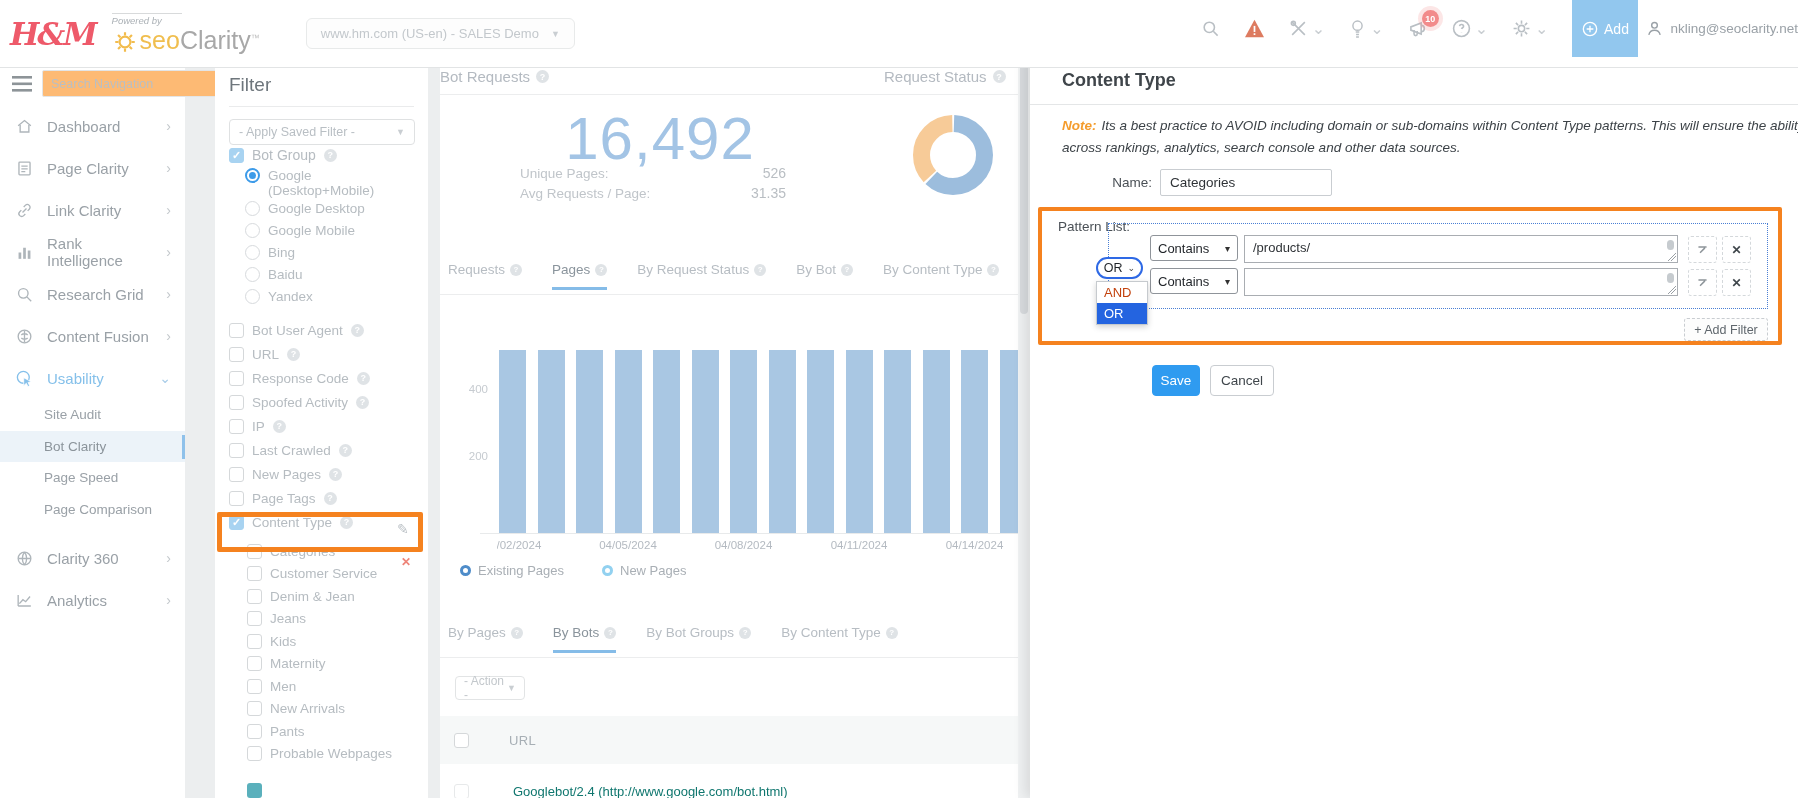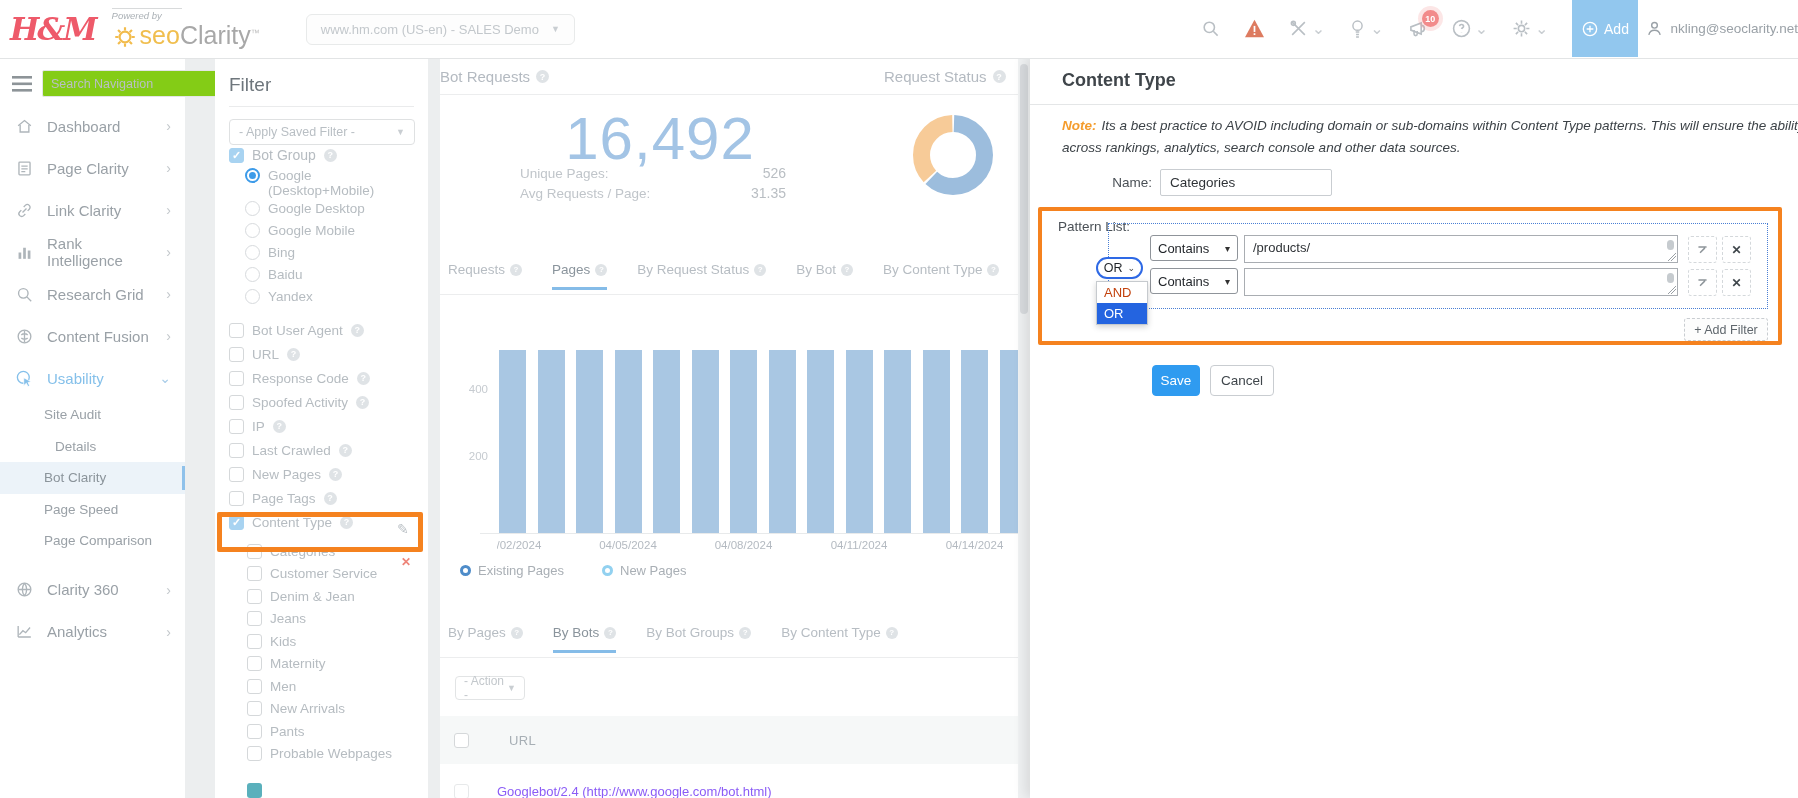--- a/index.html
+++ b/index.html
@@ -1,21 +1,21 @@
 <!DOCTYPE html>
 <html><head>
 <meta charset="utf-8">
 <style>
   *{box-sizing:border-box;margin:0;padding:0}
   html,body{width:1798px;height:798px;overflow:hidden}
   body{font-family:"Liberation Sans",sans-serif;background:#ECEEEF;position:relative;color:#9AA1A7}
   .abs{position:absolute}
   svg{display:block}
   
-  .hdr{position:absolute;left:0;top:0;width:1798px;height:59px;background:#fff;border-bottom:1px solid #E2E4E5;z-index:60;display:flex;align-items:center}
+  .hdr{position:absolute;left:0;top:0;width:1798px;height:68px;background:#fff;border-bottom:1px solid #E2E4E5;z-index:60;display:flex;align-items:center}
   .hm-logo{font-family:"DejaVu Serif",serif;font-style:italic;font-weight:bold;font-size:31px;color:#EE5A6A;margin-left:10px;letter-spacing:-2px}
   .brand{margin-left:16px;display:flex;flex-direction:column}
   .powered{font-size:9.5px;font-style:italic;color:#ABB1B6;border-top:1px solid #D8DADB;padding-top:1px;width:70px}
   .brandrow{display:flex;align-items:flex-end}
   .brand-gear{color:#F2BC4D;margin-right:2px}
   .brand-seo{font-size:25px;color:#F0BE4E;font-weight:400}
   .brand-clarity{font-size:25px;color:#A8A8A8;font-weight:400}
   .tm{font-size:9px;color:#C0C0C0;margin-bottom:12px}
   .domain-pill{margin-left:46px;height:31px;display:flex;align-items:center;gap:12px;padding:0 14px;border:1px solid #E8EAEA;border-radius:6px;background:#FDFDFD;color:#C3C8CC;font-size:13px;cursor:pointer}
   .hdr-right{position:absolute;right:0;top:0;height:57px;display:flex;align-items:center;color:#B9BFC4}
@@ -27,21 +27,21 @@
   
   .sidebar{position:absolute;left:0;top:58px;width:185px;height:740px;background:#fff}
   .filterp{position:absolute;left:215px;top:58px;width:213px;height:740px;background:#fff;padding:14px;overflow:hidden}
   .mainp{position:absolute;left:440px;top:58px;width:578px;height:740px;background:#fff;overflow:hidden}
   .mscroll{position:absolute;left:1018px;top:58px;width:12px;height:740px;background:#F0F2F3}
   .mscroll .thumb{position:absolute;left:2px;top:6px;width:8px;height:250px;background:#D9DCDF;border-radius:4px}
   .modal{position:absolute;left:1030px;top:57px;width:768px;height:741px;background:#fff;box-shadow:-5px 0 12px rgba(0,0,0,.10);z-index:50}
   
   .side-top{display:flex;align-items:center;gap:10px;padding:12px 10px 8px 12px}
   .burger{color:#8D9498}
-  .side-search{flex:1;height:27px;border:1px solid #E3E5E6;background:#84cc16;border-radius:2px;padding:12px 8px;font-size:12.5px;color:#555;font-family:"Liberation Sans",sans-serif;outline:none}
+  .side-search{flex:1;height:27px;border:1px solid #E3E5E6;background:#fdba74;border-radius:2px;padding:12px 8px;font-size:12.5px;color:#555;font-family:"Liberation Sans",sans-serif;outline:none}
   .side-search::placeholder{color:#B9BFC4}
   .nav-item{height:42px;display:flex;align-items:center;padding:0 14px 0 15px;gap:13px;color:#9AA1A7;font-size:15px;cursor:pointer}
   .nav-item .ic{color:#AEB5BA;flex:0 0 auto}
   .nav-item .chev{margin-left:auto;color:#C3C8CC;font-size:14px;line-height:1}
   .nav-item.active{color:#85C0EA}
   .nav-item.active .ic{color:#85C0EA}
   .nav-item.active .chev{color:#A9CDE9}
   .sub-item{height:31.5px;display:flex;align-items:center;padding-left:44px;font-size:13.5px;color:#9AA1A7;cursor:pointer;position:relative}
   .sub-item.lvl2{padding-left:55px}
   .sub-item.active{background:#ECF3F9;color:#8B949B}
@@ -86,21 +86,21 @@
   .bar{position:absolute;bottom:0;background:#A9C7E3}
   .ylab{position:absolute;width:38px;text-align:right;font-size:11.5px;color:#C6CBD0}
   .baseline{position:absolute;left:40px;top:475px;width:538px;border-top:1px solid #E8EAEB}
   .xlabs{position:absolute;left:57px;top:481px;width:521px;height:16px;overflow:hidden}
   .xlab{position:absolute;top:0;transform:translateX(-50%);font-size:11.5px;color:#B4BAC1;white-space:nowrap}
   .legend{position:absolute;left:20px;top:505px;display:flex;gap:38px;align-items:center}
   .leg-item{display:flex;align-items:center;gap:7px;font-size:13px;color:#A9AFB5;cursor:pointer}
   .ring{width:11px;height:11px;border-radius:50%;border:3px solid #4E8CC9;background:#fff}
   .action-sel{position:absolute;left:15px;top:618px;width:70px;height:24px;border:1px solid #E2E4E5;border-radius:4px;background:#fff;display:flex;align-items:center;justify-content:space-between;padding:0 8px;font-size:12px;color:#C3C8CC;cursor:pointer}
   .thead{position:absolute;left:0;top:658px;width:578px;height:48px;background:#F6F8F8;display:flex;align-items:center;gap:40px;padding-left:14px;font-size:13px;color:#A7AFB5;letter-spacing:.3px}
-  .prow{position:absolute;left:0;top:726px;width:578px;display:flex;align-items:flex-end;gap:28px;padding-left:14px;font-size:13px;color:#8b5cf6;white-space:nowrap}
+  .prow{position:absolute;left:0;top:726px;width:578px;display:flex;align-items:flex-end;gap:44px;padding-left:14px;font-size:13px;color:#0f766e;white-space:nowrap}
   
   .m-head{height:48px;border-bottom:1px solid #E4E6E7;display:flex;align-items:center;padding-left:32px;background:#fff}
   .m-title{font-size:18px;color:#3F454A;font-weight:bold}
   .note{position:absolute;left:32px;top:58px;width:740px;overflow:hidden;font-style:italic;font-size:13.5px;color:#3C4247;line-height:22px}
   .note .nline{white-space:nowrap;overflow:hidden}
   .note-lbl{color:#F49C2D;font-weight:bold;margin-right:5px}
   .name-lbl{position:absolute;left:70px;top:118px;width:52px;text-align:right;font-size:13.5px;color:#4A5056}
   .name-input{position:absolute;left:130px;top:112px;width:172px;height:27px;border:1px solid #C9CDD1;border-radius:2px;padding:0 9px;font-size:13.5px;color:#2F3337;font-family:"Liberation Sans",sans-serif;outline:none;background:#fff}
   .hl-box2{position:absolute;left:8px;top:150px;width:744px;height:138px;border:4px solid #F5821F;border-radius:2px;pointer-events:none;z-index:4}
   .pat-lbl{position:absolute;left:28px;top:162px;font-size:13.5px;color:#4A5056}
@@ -289,23 +289,20 @@
             <path d="M11 11l9.5 5-4 1 2 4.2-2.2 1-2-4.2-3.3 3z" fill="currentColor" stroke="#fff" stroke-width="1"></path>
           </svg>
         </span>
         <span>Usability</span>
         <span class="chev">⌄</span>
       </div>
       <div class="subnav">
         <div class="sub-item">
           <span>Site Audit</span>
         </div>
-        <div class="sub-item lvl2">
-          <span>Details</span>
-        </div>
         <div class="sub-item active">
           <span>Bot Clarity</span>
         </div>
         <div class="sub-item">
           <span>Page Speed</span>
         </div>
         <div class="sub-item">
           <span>Page Comparison</span>
         </div>
       </div>

